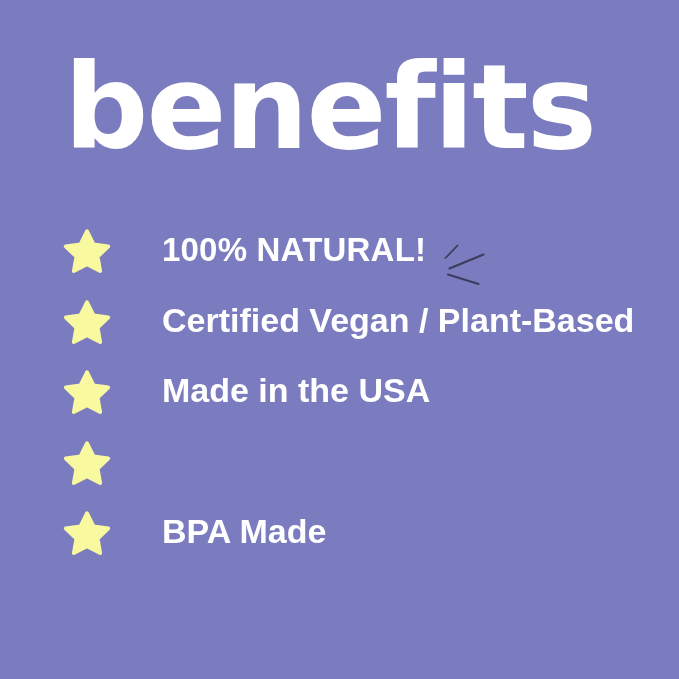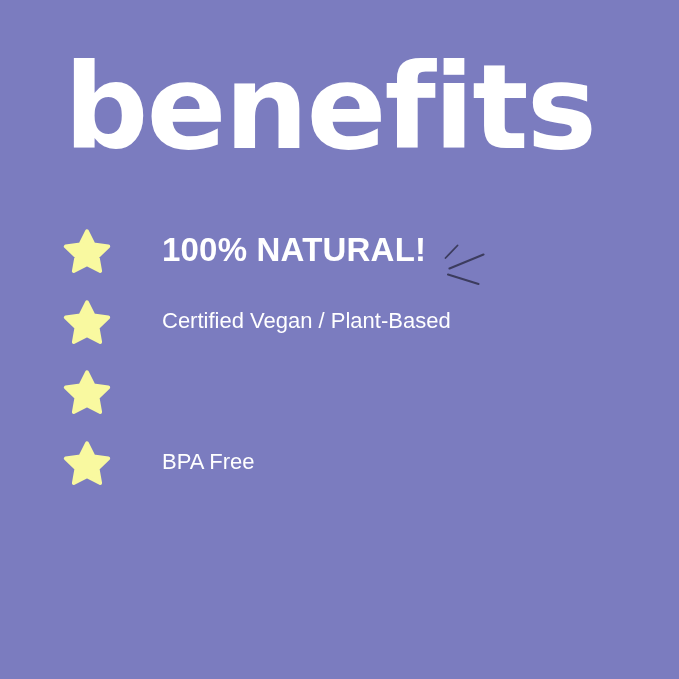--- a/index.html
+++ b/index.html
@@ -68,22 +68,22 @@
     overflow: visible;
   }
 
   .benefit-label {
     position: absolute;
     left: 162px;
     top: 50%;
     transform: translateY(-50%);
     color: #ffffff;
     font-family: "Liberation Sans", sans-serif;
-    font-size: 22px;
-    font-weight: 400;
+    font-size: 34px;
+    font-weight: 700;
     line-height: 1.1;
     white-space: nowrap;
     -webkit-font-smoothing: antialiased;
   }
 
   .benefit-row.is-emphasis .benefit-label {
     font-weight: 700;
     font-size: 33px;
     letter-spacing: 0.2px;
   }
@@ -136,24 +136,32 @@
           </svg>
         </span>
         <span class="benefit-label">Certified Vegan / Plant-Based</span>
       </div>
       <div class="benefit-row">
         <span class="star-cell">
           <svg viewBox="0 0 50 48" xmlns="http://www.w3.org/2000/svg">
             <path fill="#f9f9a0" stroke="#f9f9a0" stroke-width="4" stroke-linejoin="round" d="M25 3.5 L32.2 17.8 L48.2 20.1 L36.6 31.2 L39.4 47 L25 39.6 L10.6 47 L13.4 31.2 L1.8 20.1 L17.8 17.8 Z"></path>
           </svg>
         </span>
+        <span class="benefit-label">Made in the USA</span>
       </div>
       <div class="benefit-row">
         <span class="star-cell">
           <svg viewBox="0 0 50 48" xmlns="http://www.w3.org/2000/svg">
             <path fill="#f9f9a0" stroke="#f9f9a0" stroke-width="4" stroke-linejoin="round" d="M25 3.5 L32.2 17.8 L48.2 20.1 L36.6 31.2 L39.4 47 L25 39.6 L10.6 47 L13.4 31.2 L1.8 20.1 L17.8 17.8 Z"></path>
           </svg>
         </span>
-        <span class="benefit-label">BPA Free</span>
+      </div>
+      <div class="benefit-row">
+        <span class="star-cell">
+          <svg viewBox="0 0 50 48" xmlns="http://www.w3.org/2000/svg">
+            <path fill="#f9f9a0" stroke="#f9f9a0" stroke-width="4" stroke-linejoin="round" d="M25 3.5 L32.2 17.8 L48.2 20.1 L36.6 31.2 L39.4 47 L25 39.6 L10.6 47 L13.4 31.2 L1.8 20.1 L17.8 17.8 Z"></path>
+          </svg>
+        </span>
+        <span class="benefit-label">BPA Made</span>
       </div>
     </div>
 
 </div>
 
 </body></html>

